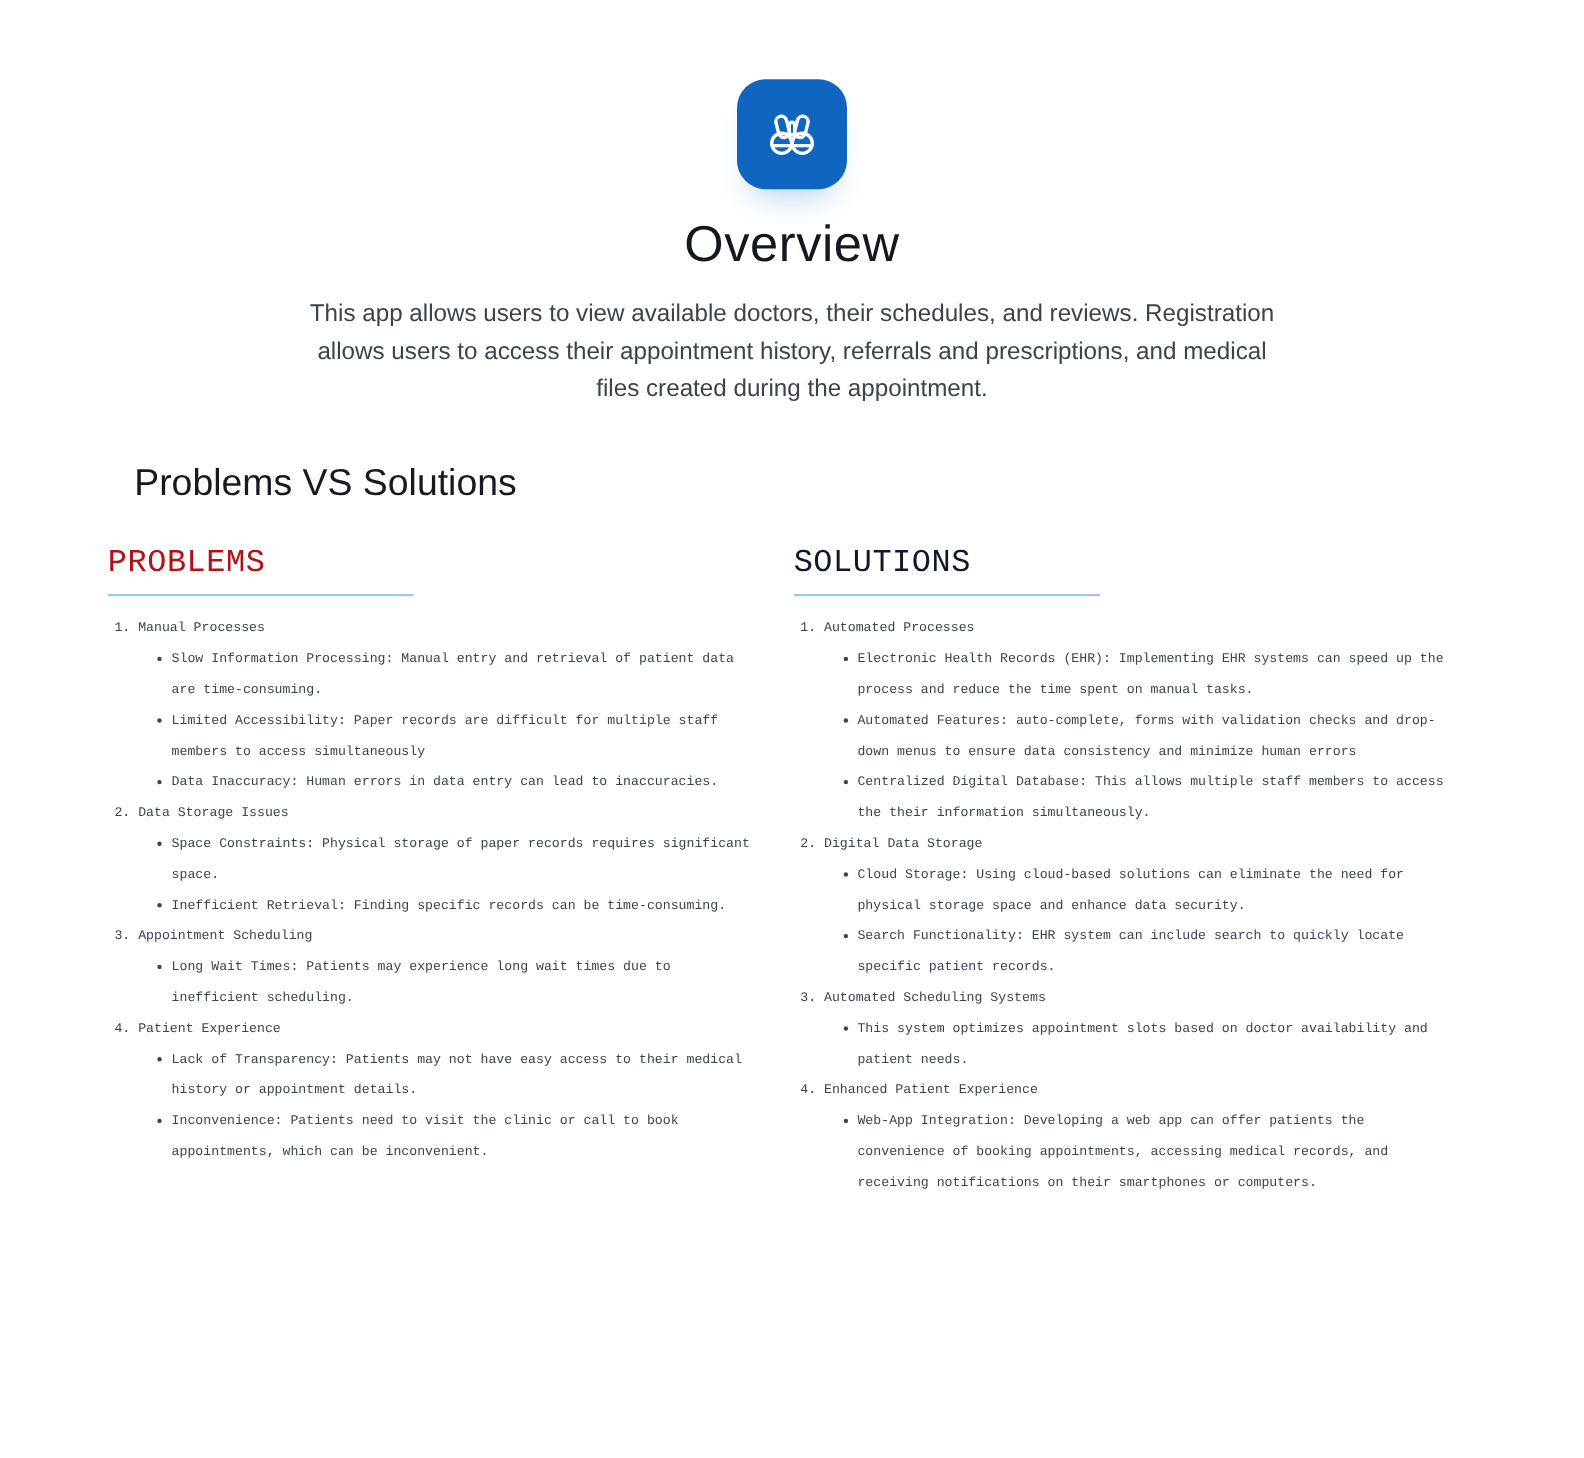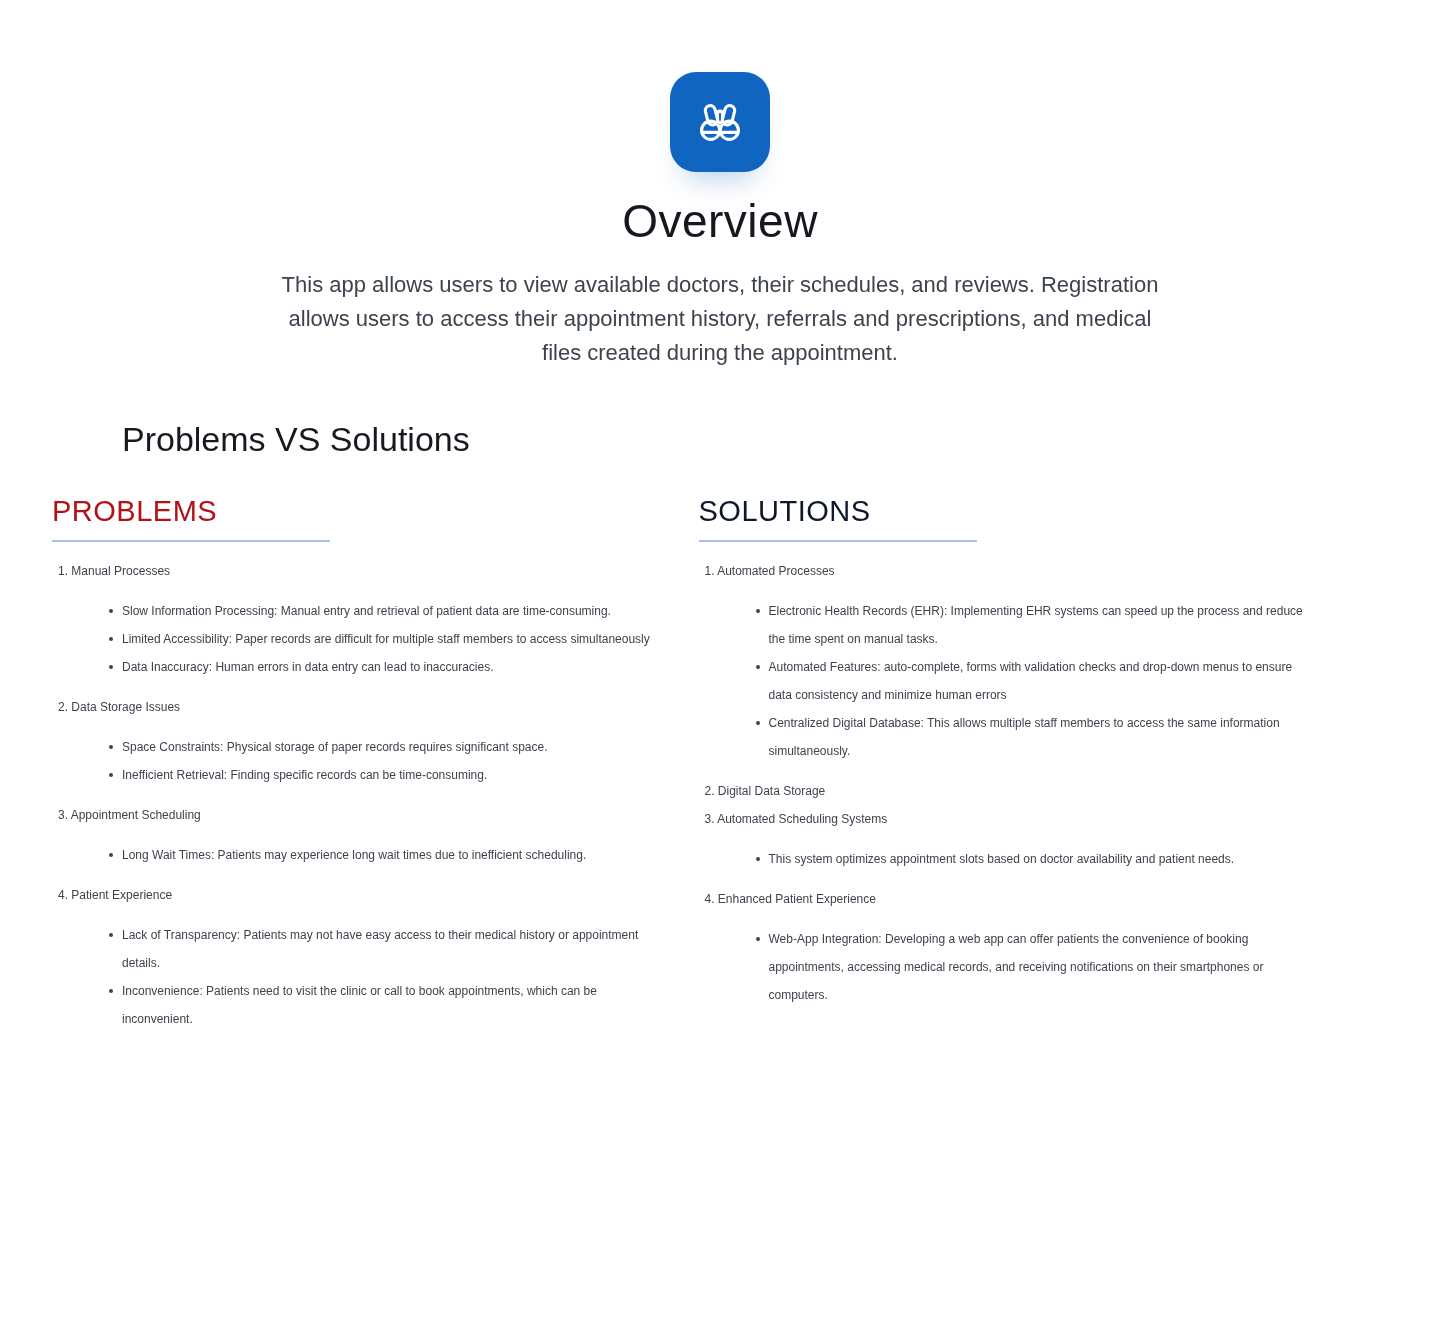--- a/index.html
+++ b/index.html
@@ -28,21 +28,22 @@
     width: 880px; margin: 12px auto;
     font-size: 22px; line-height: 34px; color: #3d434d;
   }
   .section-title {
     font-size: 34px; font-weight: 500; color: #17191e;
     margin: 50px 0 0 122px;
   }
   .columns {
     display: grid; grid-template-columns: 1fr 1fr;
     column-gap: 30px;
-    padding: 36px 125px 0 52px;
+    padding: 36px 125px 0 98px;
+    font-family: Liberation Mono, monospace;
   }
   .col-heading {
     font-size: 29px; font-weight: 500; letter-spacing: 0.5px;
     margin: 0;
   }
   .problems-col .col-heading { color: #b11217; }
   .solutions-col .col-heading { color: #0f172a; }
   .heading-underline {
     width: 278px; height: 2px; background: #a3c2ef;
     margin-top: 12px;
@@ -50,21 +51,21 @@
   ol.top-list {
     list-style: none;
     margin: 15px 0 0 0;
     padding: 0 0 0 6px;
     font-size: 12px; line-height: 28px;
   }
   ol.top-list > li { margin: 0; }
   .item-label { color: #3d434d; }
   ul.sub-list {
     list-style: none;
-    margin: 12px; padding: 0 0 0 52px;
+    margin: 0; padding: 0 0 0 52px;
   }
   ul.sub-list > li { position: relative; }
   ul.sub-list > li::before {
     content: "";
     position: absolute; left: -13px; top: 12px;
     width: 4px; height: 4px; border-radius: 50%;
     background: #3d434d;
   }
 </style>
 </head>
@@ -125,25 +126,29 @@
   </div>
   <div class="solutions-col">
     <h3 class="col-heading">SOLUTIONS</h3>
     <div class="heading-underline"></div>
     <ol class="top-list">
         <li>
           <div class="item-label">1. Automated Processes</div>
           <ul class="sub-list">
             <li>Electronic Health Records (EHR): Implementing EHR systems can speed up the process and reduce the time spent on manual tasks.</li>
             <li>Automated Features: auto-complete, forms with validation checks and drop-down menus to ensure data consistency and minimize human errors</li>
-            <li>Centralized Digital Database: This allows multiple staff members to access the same information simultaneously.</li>
+            <li>Centralized Digital Database: This allows multiple staff members to access the their information simultaneously.</li>
           </ul>
         </li>
         <li>
           <div class="item-label">2. Digital Data Storage</div>
+          <ul class="sub-list">
+            <li>Cloud Storage: Using cloud-based solutions can eliminate the need for physical storage space and enhance data security.</li>
+            <li>Search Functionality: EHR system can include search to quickly locate specific patient records.</li>
+          </ul>
         </li>
         <li>
           <div class="item-label">3. Automated Scheduling Systems</div>
           <ul class="sub-list">
             <li>This system optimizes appointment slots based on doctor availability and patient needs.</li>
           </ul>
         </li>
         <li>
           <div class="item-label">4. Enhanced Patient Experience</div>
           <ul class="sub-list">

